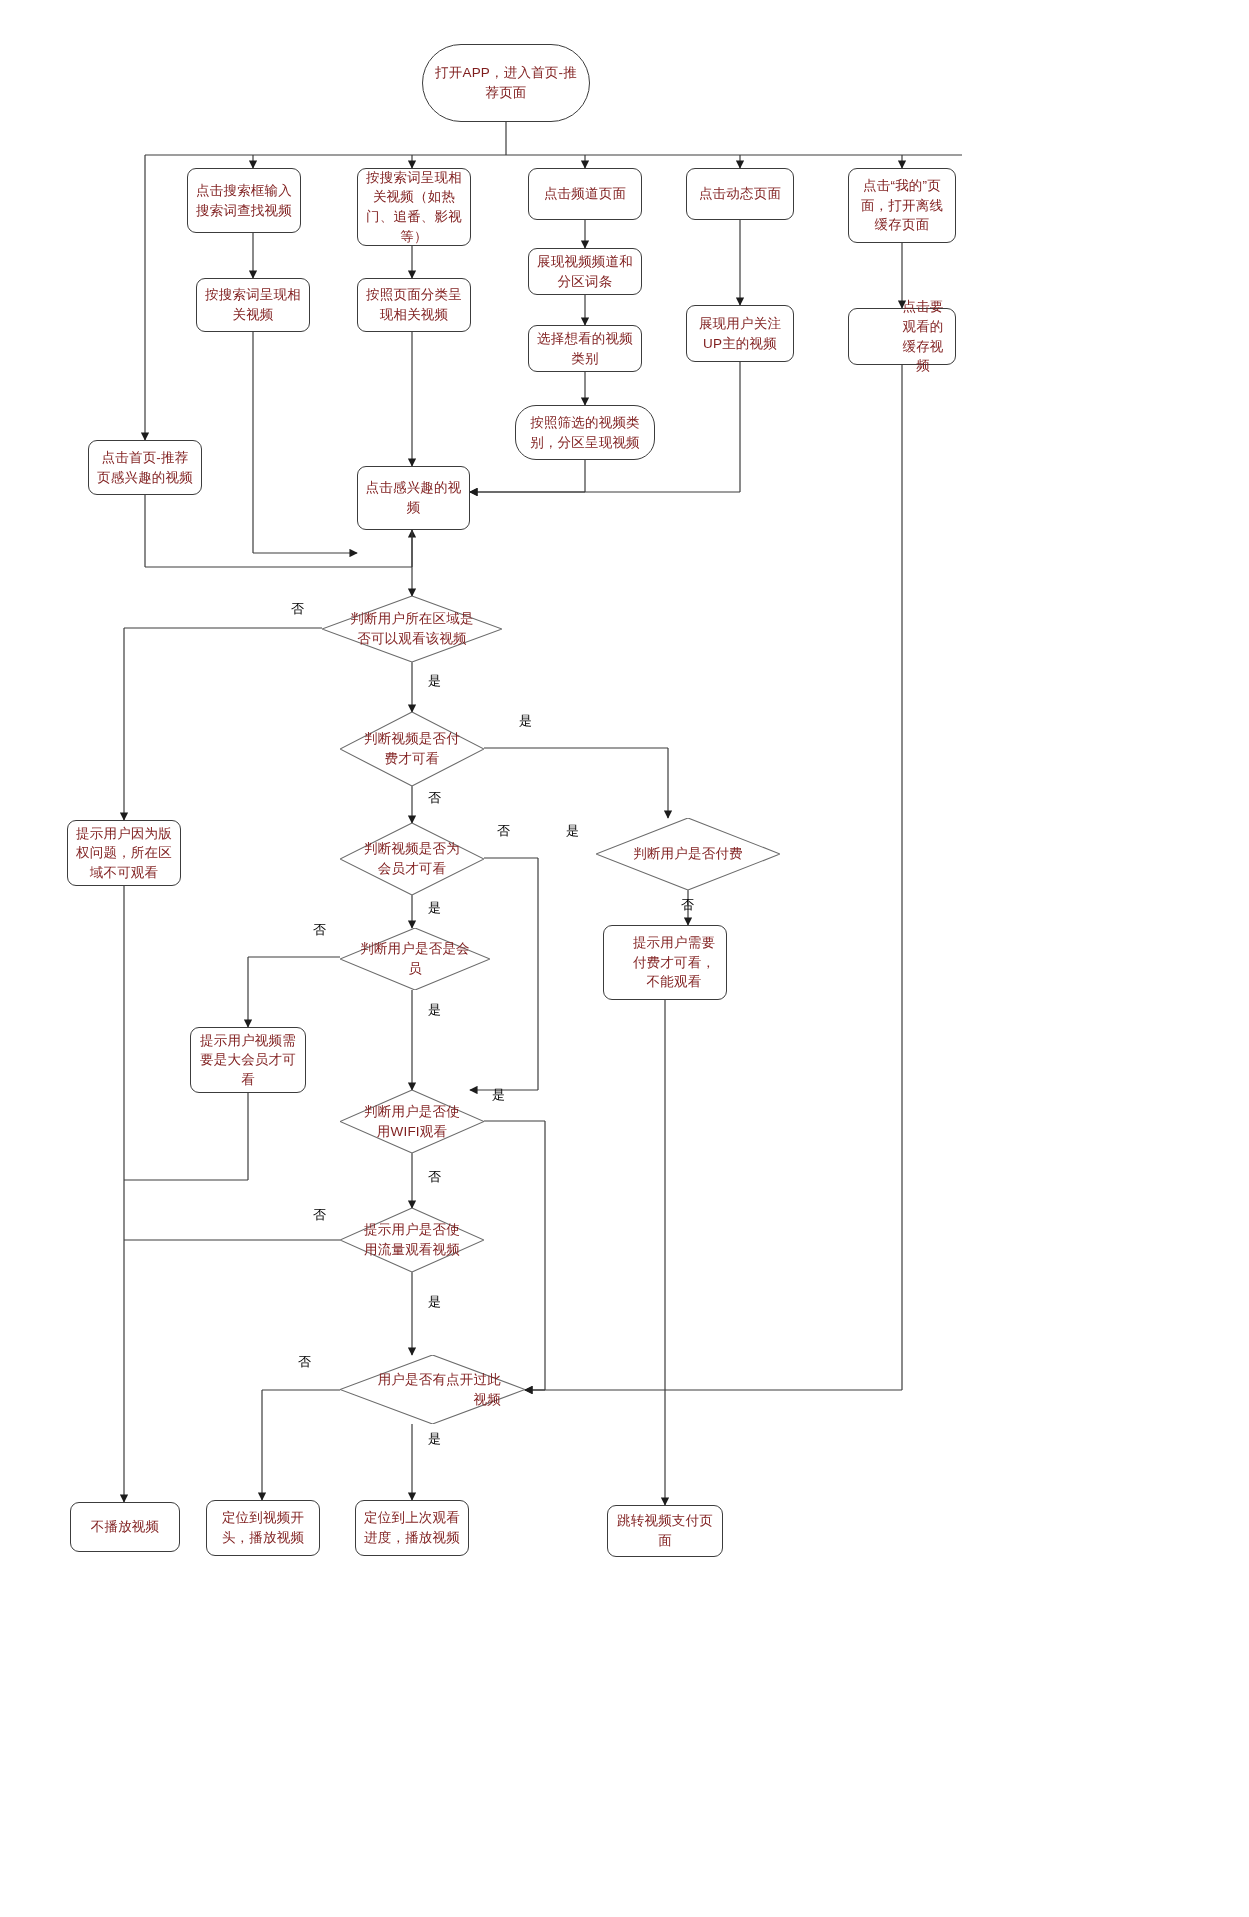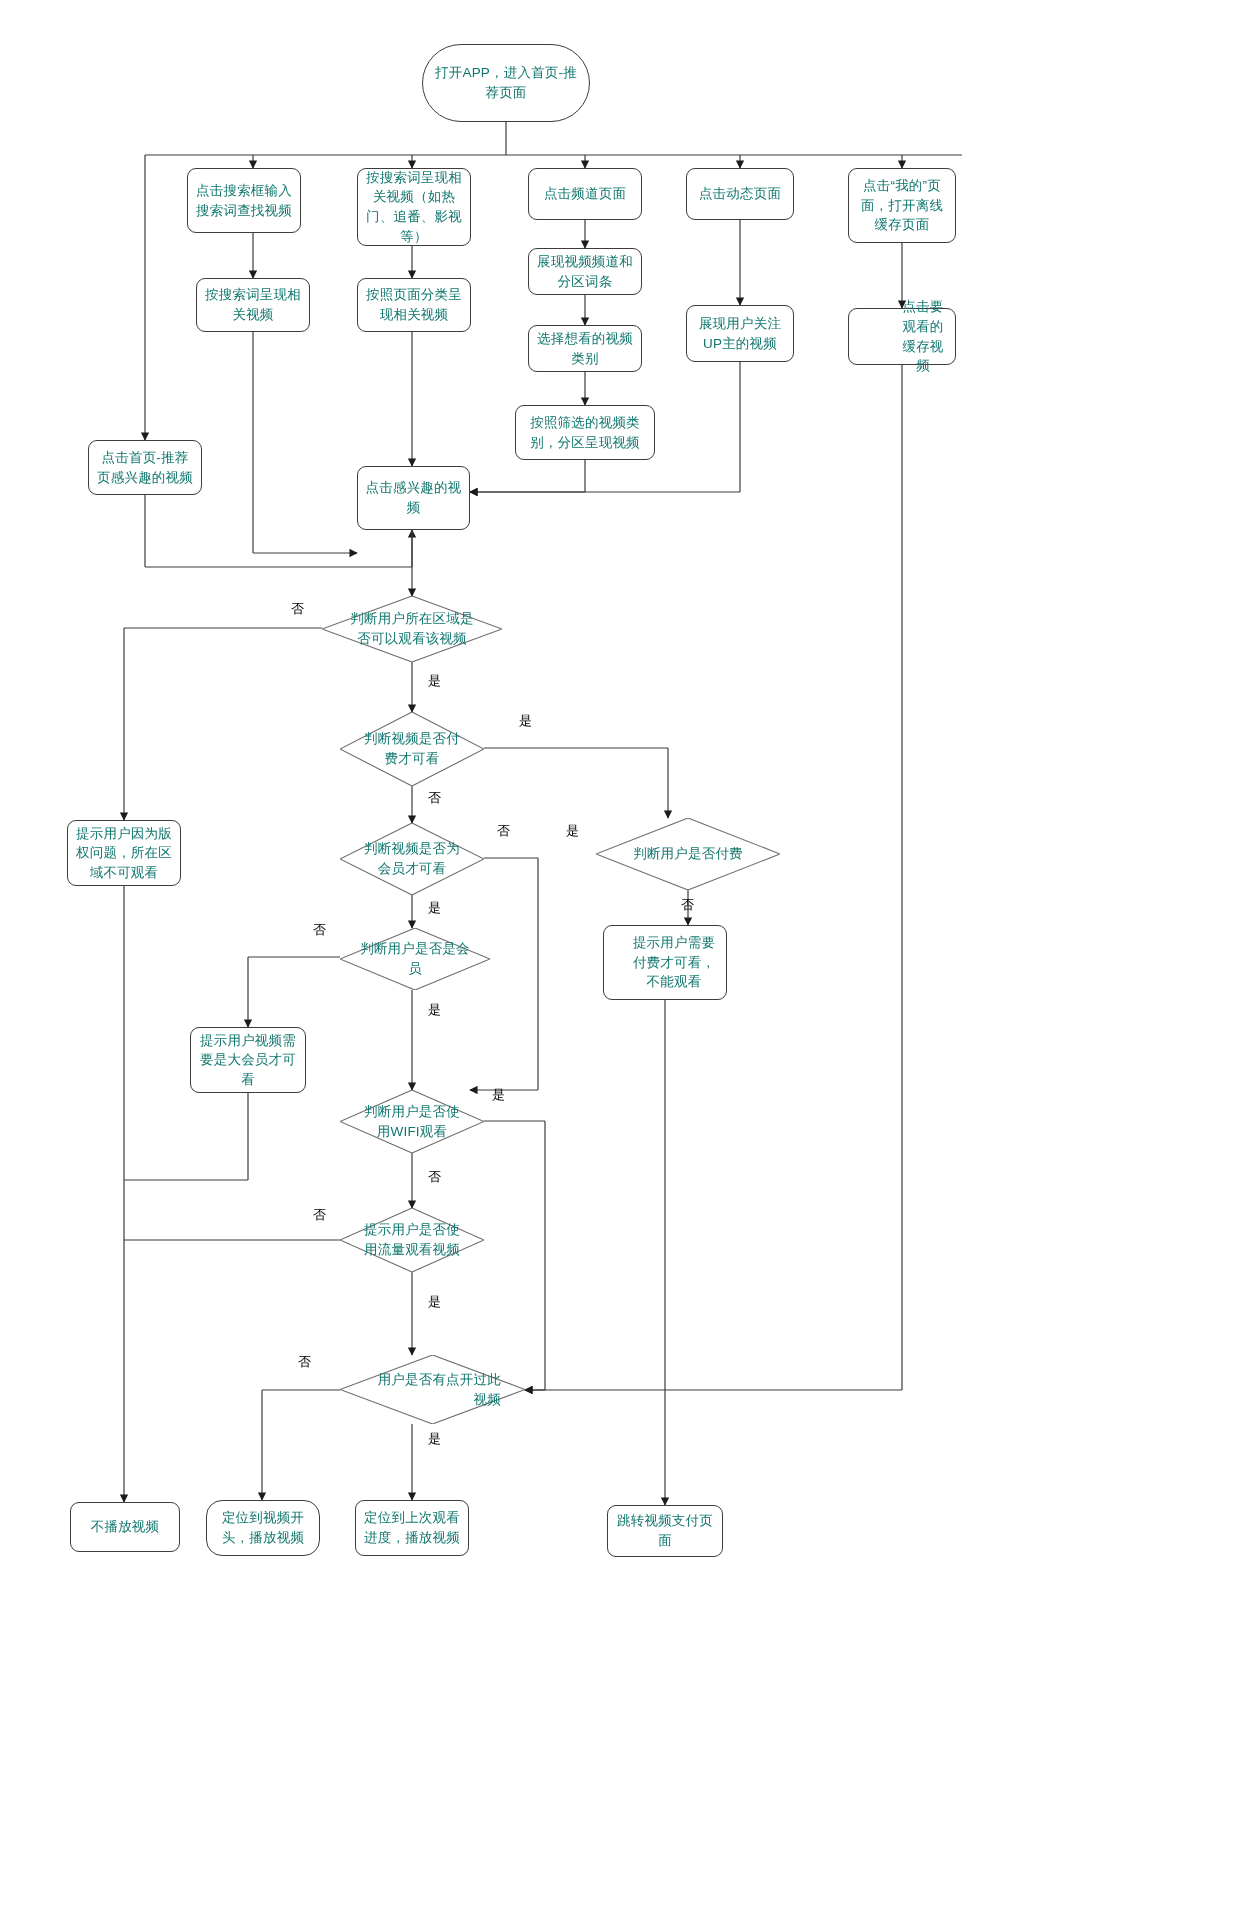--- a/index.html
+++ b/index.html
@@ -23,21 +23,21 @@
     height: 1917px;
     pointer-events: none;
   }
   .node {
     position: absolute;
     box-sizing: border-box;
     display: flex;
     align-items: center;
     justify-content: center;
     text-align: center;
-    color: #0f766e;
+    color: #7f1d1d;
     font-size: 13.5px;
     line-height: 1.45;
     letter-spacing: 0.2px;
   }
   .node.proc {
     border: 1px solid #3c3c3c;
     border-radius: 9px;
     background: #ffffff;
     padding: 2px 6px;
   }
@@ -200,21 +200,21 @@
   </div>
 
   <div class="node proc" style="left:528px; top:248px; width:114px; height:47px;">
     <span>展现视频频道和分区词条</span>
   </div>
 
   <div class="node proc" style="left:528px; top:325px; width:114px; height:47px;">
     <span>选择想看的视频类别</span>
   </div>
 
-  <div class="node proc" style="left:515px; top:405px; width:140px; height:55px;">
+  <div class="node proc" style="left:515px; top:405px; width:140px; height:55px;border-radius:21px;">
     <span>按照筛选的视频类别，分区呈现视频</span>
   </div>
 
   <div class="node proc" style="left:686px; top:168px; width:108px; height:52px;">
     <span>点击动态页面</span>
   </div>
 
   <div class="node proc" style="left:686px; top:305px; width:108px; height:57px;">
     <span>展现用户关注UP主的视频</span>
   </div>
@@ -300,21 +300,21 @@
     <svg class="dec-shape" viewBox="0 0 185 69" preserveAspectRatio="none">
       <polygon points="92.5,0 185,34.5 92.5,69 0,34.5" fill="#ffffff" stroke="#6b6b6b" stroke-width="1.1"></polygon>
     </svg>
     <span class="dec-label">用户是否有点开过此视频</span>
   </div>
 
   <div class="node proc" style="left:70px; top:1502px; width:110px; height:50px;">
     <span>不播放视频</span>
   </div>
 
-  <div class="node proc" style="left:206px; top:1500px; width:114px; height:56px;border-radius:16px;">
+  <div class="node proc" style="left:206px; top:1500px; width:114px; height:56px;">
     <span>定位到视频开头，播放视频</span>
   </div>
 
   <div class="node proc" style="left:355px; top:1500px; width:114px; height:56px;">
     <span>定位到上次观看进度，播放视频</span>
   </div>
 
   <div class="node proc" style="left:607px; top:1505px; width:116px; height:52px;">
     <span>跳转视频支付页面</span>
   </div>

